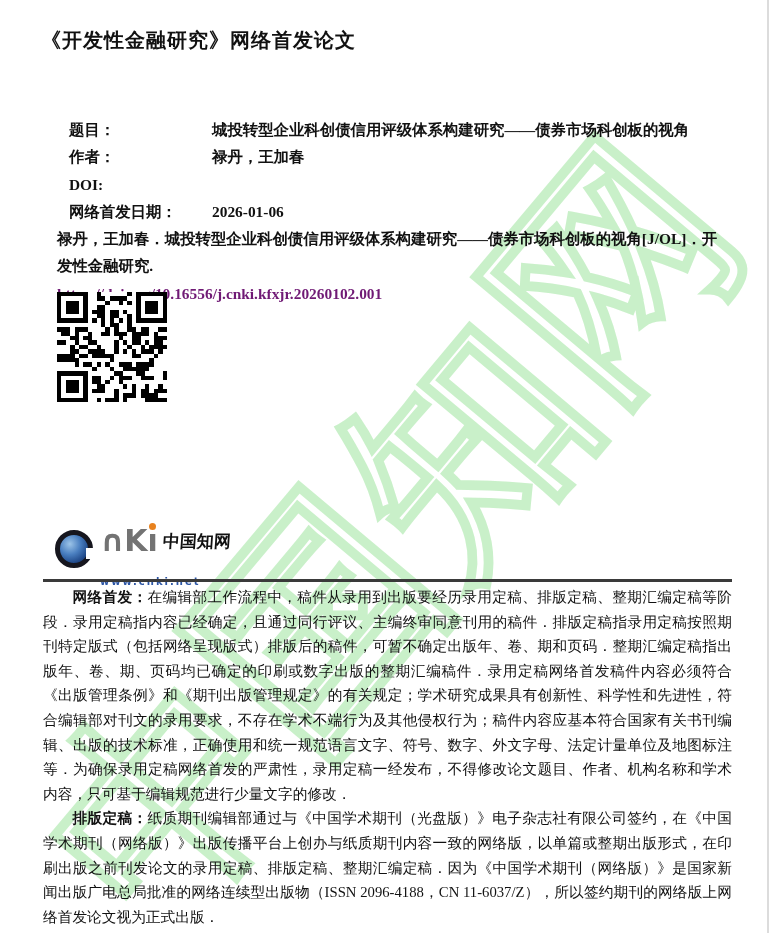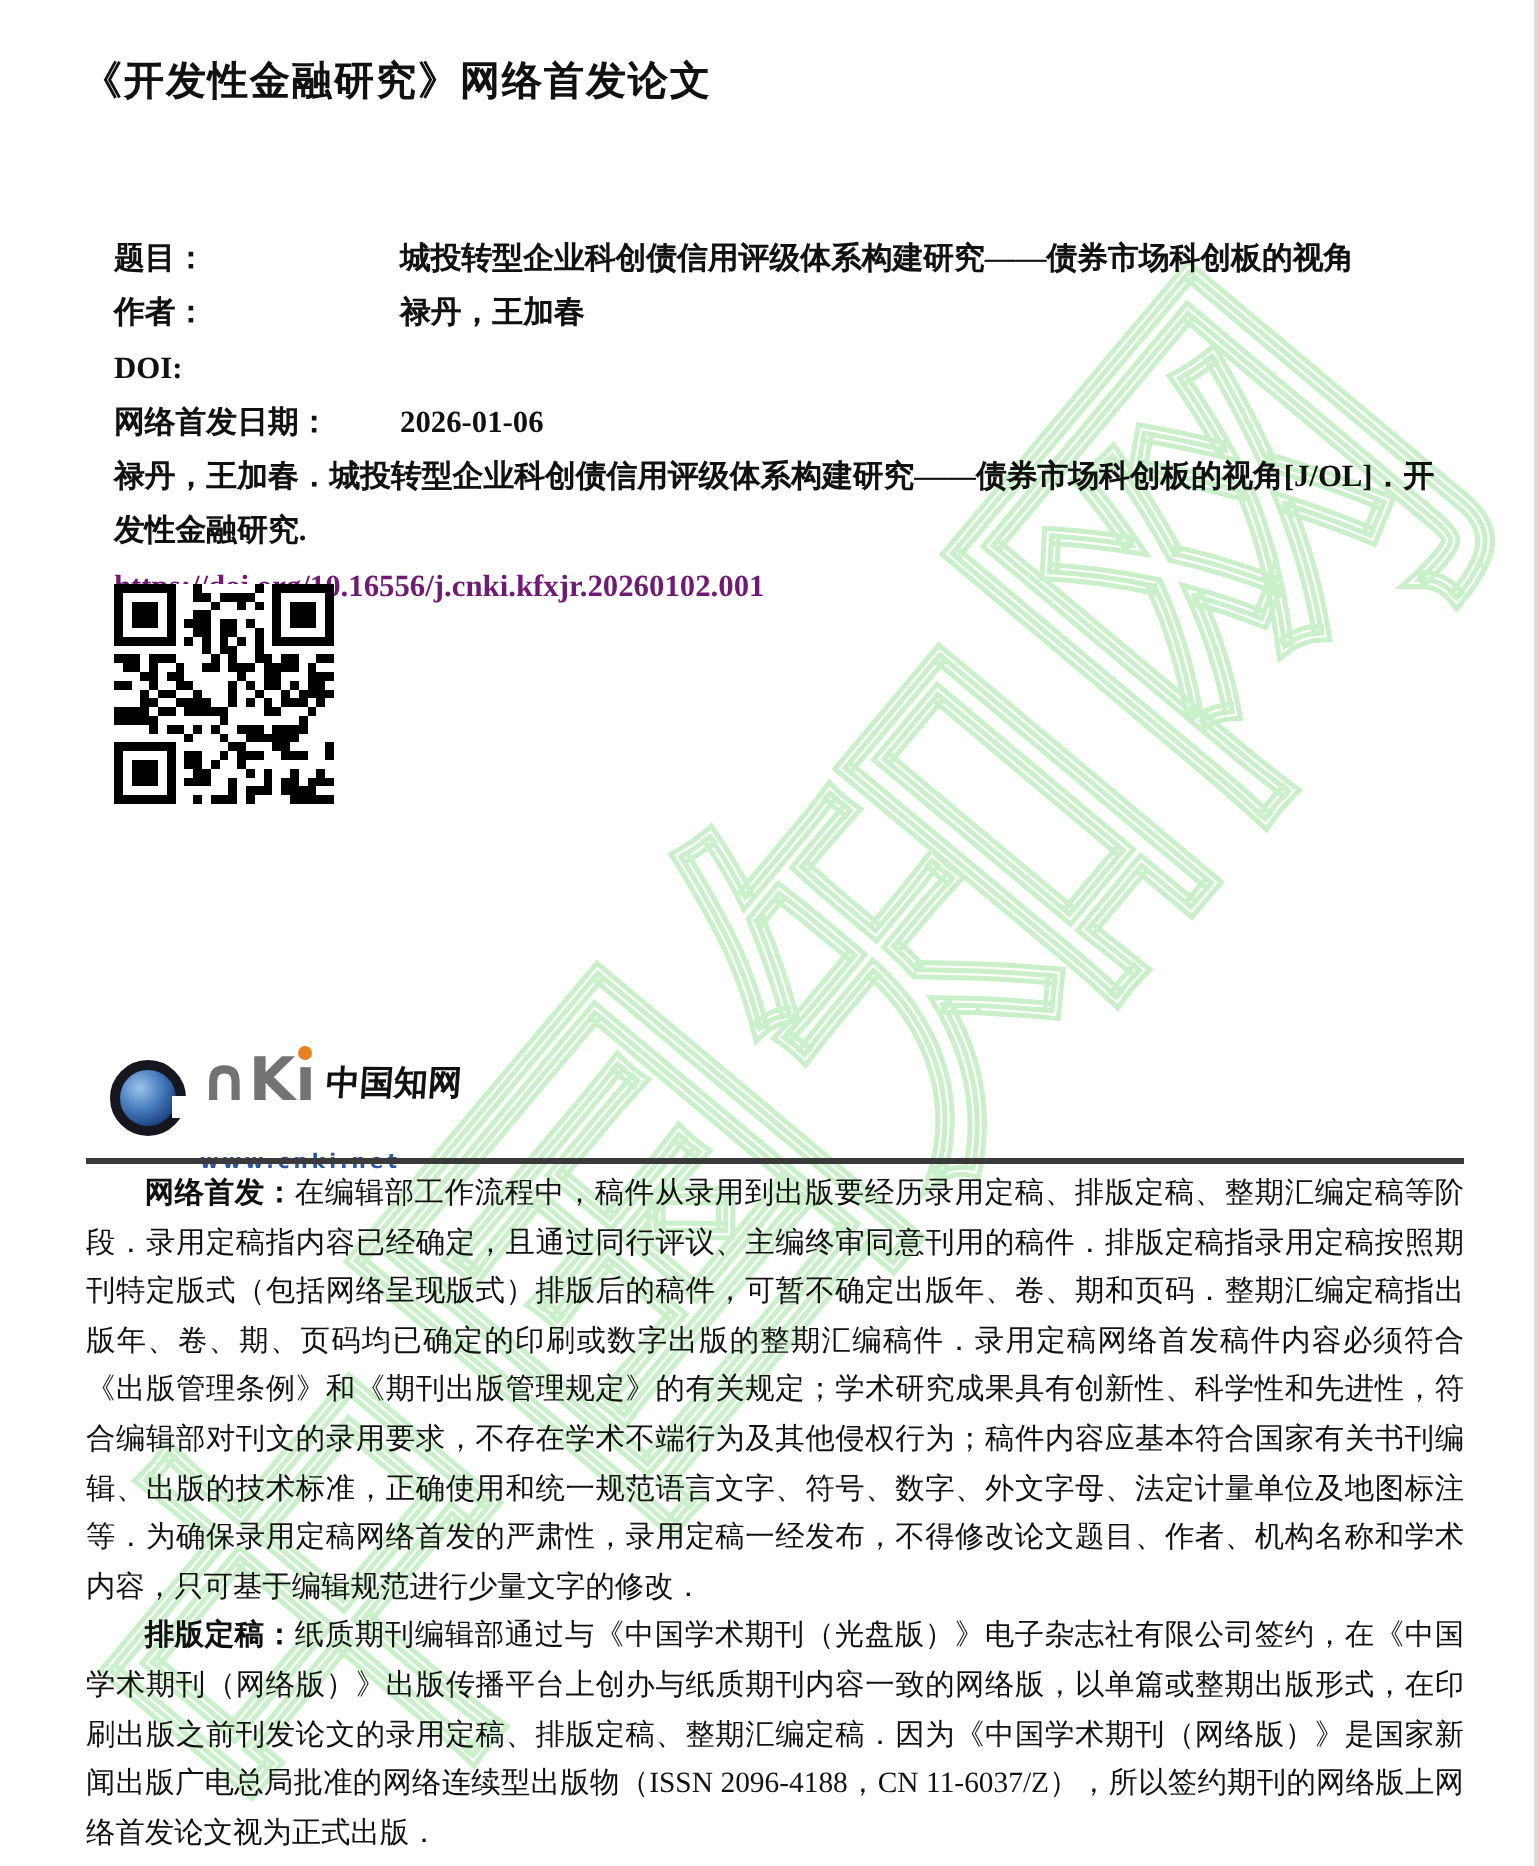--- a/index.html
+++ b/index.html
@@ -40,21 +40,21 @@
   .doc-title {
     position: absolute; left: 41px; top: 27px;
     font-size: 20px; font-weight: 700; letter-spacing: 1px;
   }
   
   .meta {
     position: absolute; left: 57px; top: 116px; right: 39px;
     font-size: 15.4px; line-height: 27.3px;
   }
   .meta-row { display: flex; align-items: flex-start; }
-  .meta-label { flex: 0 0 143px; font-weight: 700; }
+  .meta-label { flex: 0 0 143px; font-weight: 700; margin-left: 12px; }
   .meta-value { flex: 1 1 auto; font-weight: 600; }
   .meta-url { font-weight: 700; color: #701a75; text-decoration: none; display: block; }
   
   .qr {
     position: absolute; left: 56px; top: 292px;
     width: 112px; height: 110px;
   }
   .qr svg { width: 100%; height: 100%; shape-rendering: crispEdges; }
   
   .logo { position: absolute; left: 55px; top: 527px; height: 50px; }

